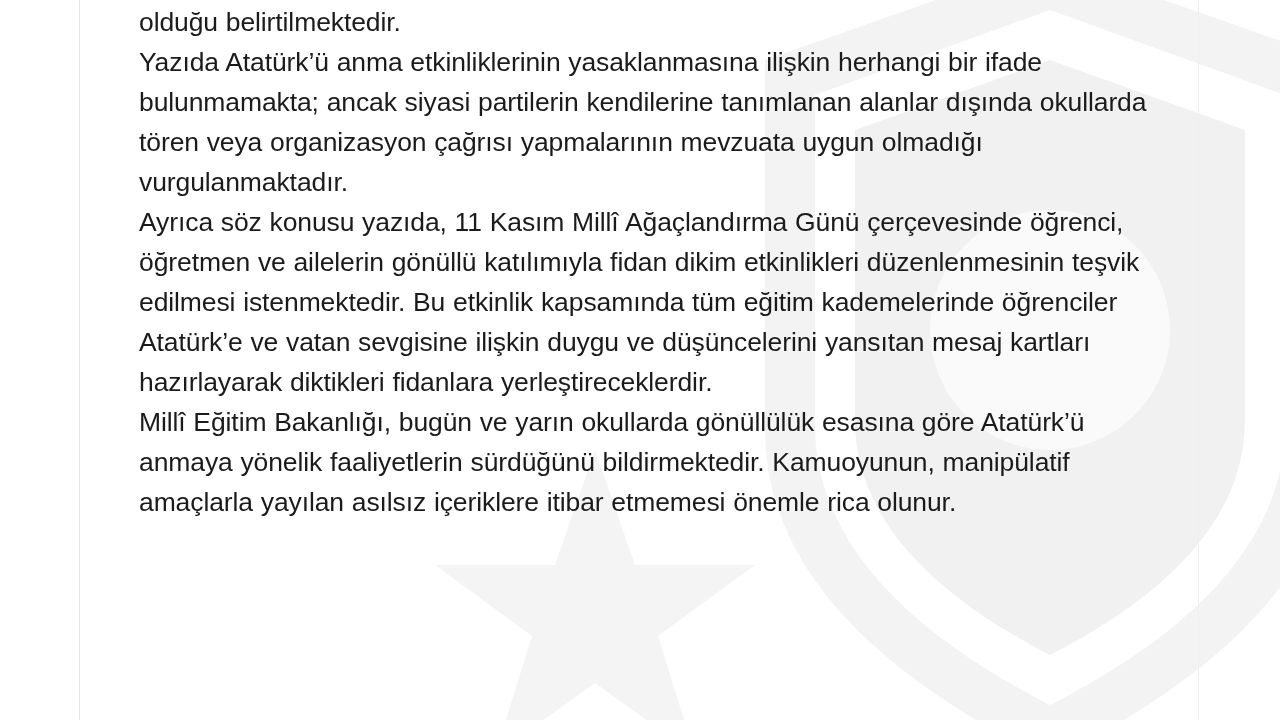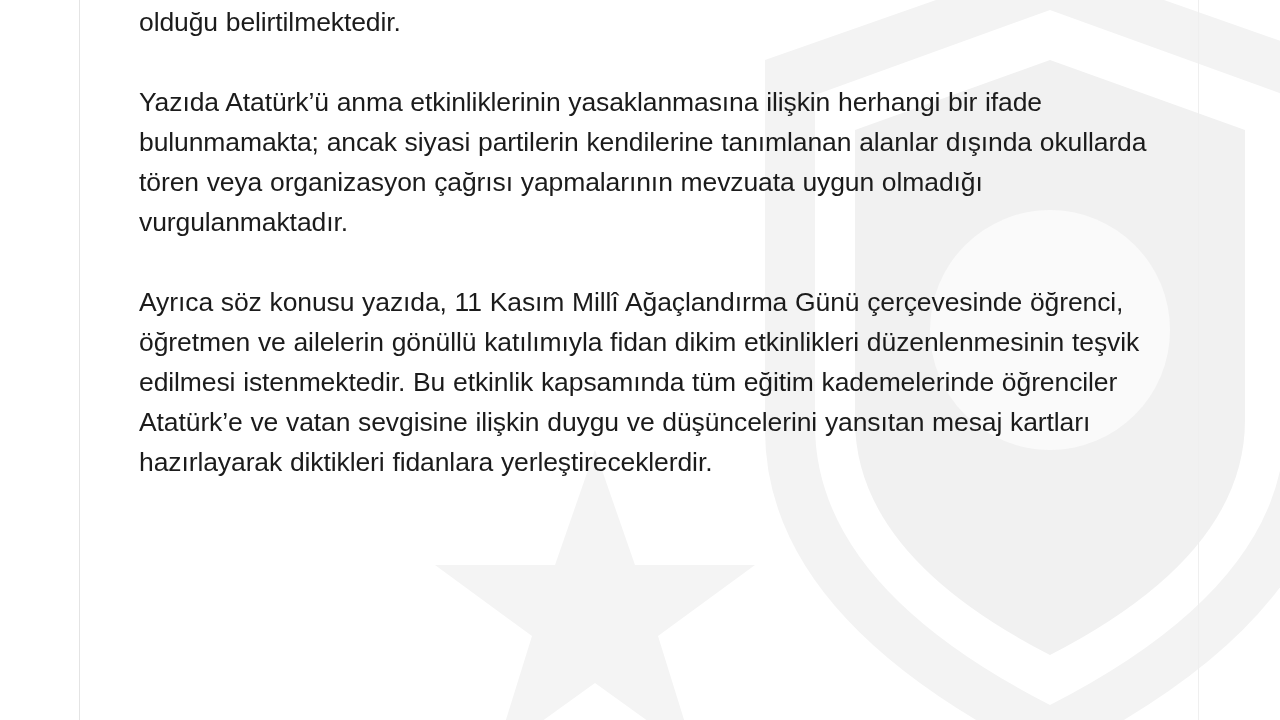--- a/index.html
+++ b/index.html
@@ -73,21 +73,20 @@
   p.para {
     margin: 0;
     color: #1b1b1b;
     font-size: 26.5px;
     line-height: 40px;
     letter-spacing: -0.1px;
     font-weight: 400;
     word-spacing: 0.5px;
   }
   p.para + p.para {
-    margin-top: 40px;
   }
   .para.first {
     margin-top: -38px;
   }
 </style>
 </head>
 <body>
 
 <div class="page">
 
@@ -110,15 +109,16 @@
     <polygon points="165,10 205,125 325,125 228,196 265,315 165,243 65,315 102,196 5,125 125,125" fill="#f4f4f4"></polygon>
   </svg>
 
   <div class="left-rule"></div>
   <div class="right-rule"></div>
 
   <div class="content">
     <p class="para first">katılımına açık alanlarda, günün anlam ve önemine uygun şekilde anılmasının esas olduğu belirtilmektedir.</p>
     <p class="para">Yazıda Atatürk’ü anma etkinliklerinin yasaklanmasına ilişkin herhangi bir ifade bulunmamakta; ancak siyasi partilerin kendilerine tanımlanan alanlar dışında okullarda tören veya organizasyon çağrısı yapmalarının mevzuata uygun olmadığı vurgulanmaktadır.</p>
     <p class="para">Ayrıca söz konusu yazıda, 11 Kasım Millî Ağaçlandırma Günü çerçevesinde öğrenci, öğretmen ve ailelerin gönüllü katılımıyla fidan dikim etkinlikleri düzenlenmesinin teşvik edilmesi istenmektedir. Bu etkinlik kapsamında tüm eğitim kademelerinde öğrenciler Atatürk’e ve vatan sevgisine ilişkin duygu ve düşüncelerini yansıtan mesaj kartları hazırlayarak diktikleri fidanlara yerleştireceklerdir.</p>
+    <p class="para">Millî Eğitim Bakanlığı, bugün ve yarın okullarda gönüllülük esasına göre Atatürk’ü anmaya yönelik faaliyetlerin sürdüğünü bildirmektedir. Kamuoyunun, manipülatif amaçlarla yayılan asılsız içeriklere itibar etmemesi önemle rica olunur.</p>
   </div>
 
 </div>
 
 </body></html>

